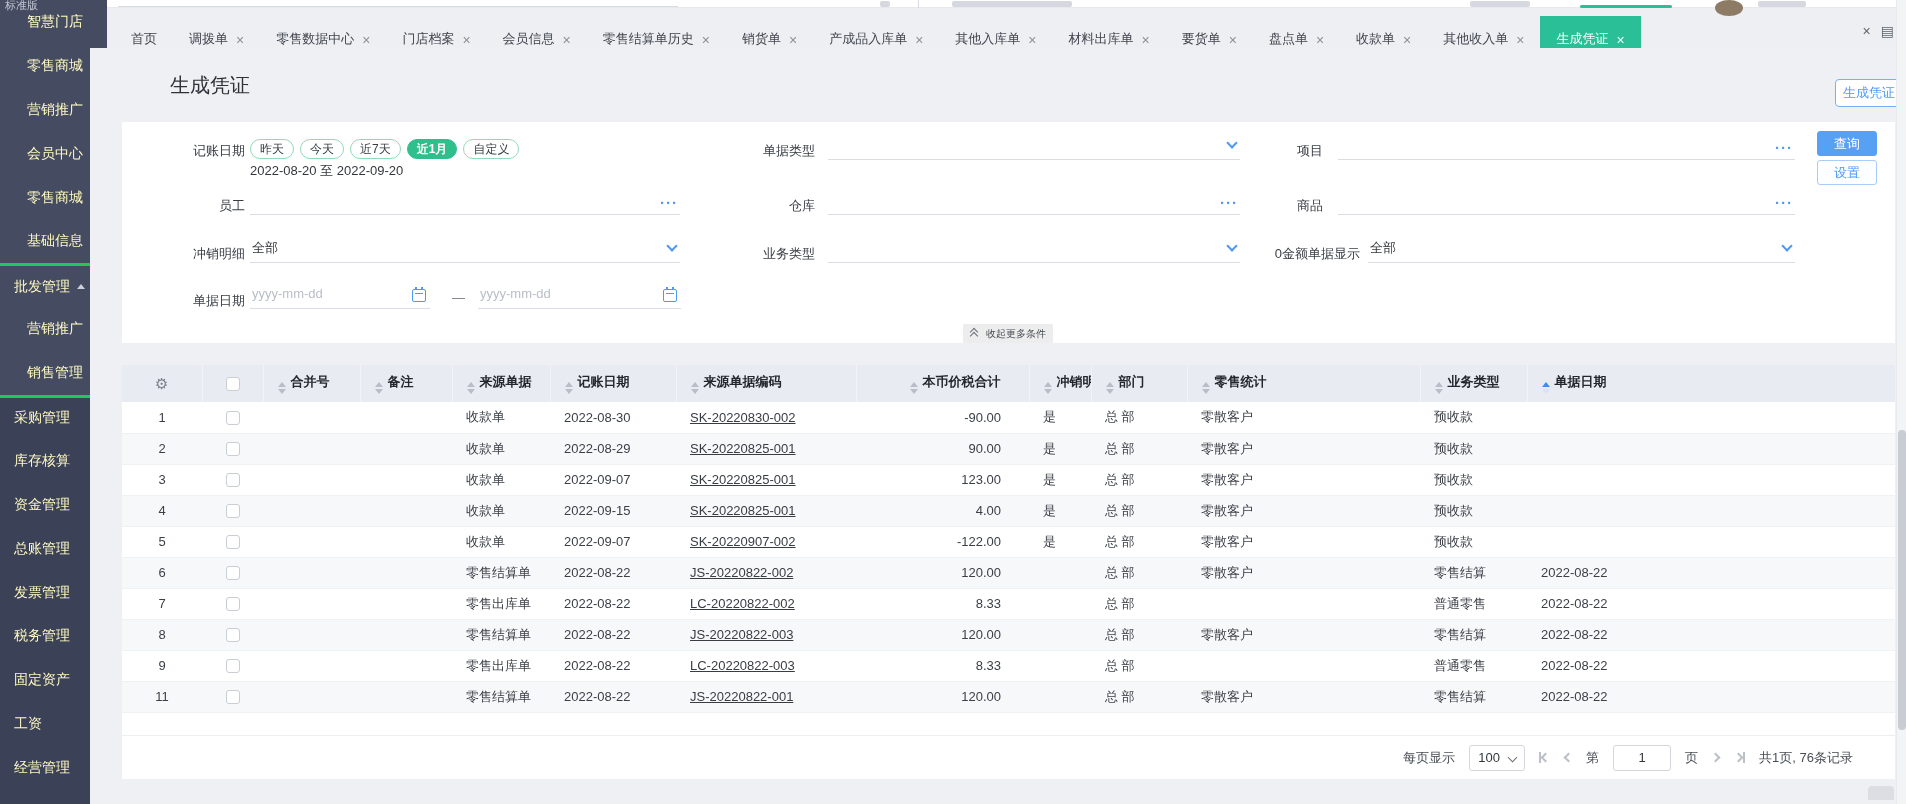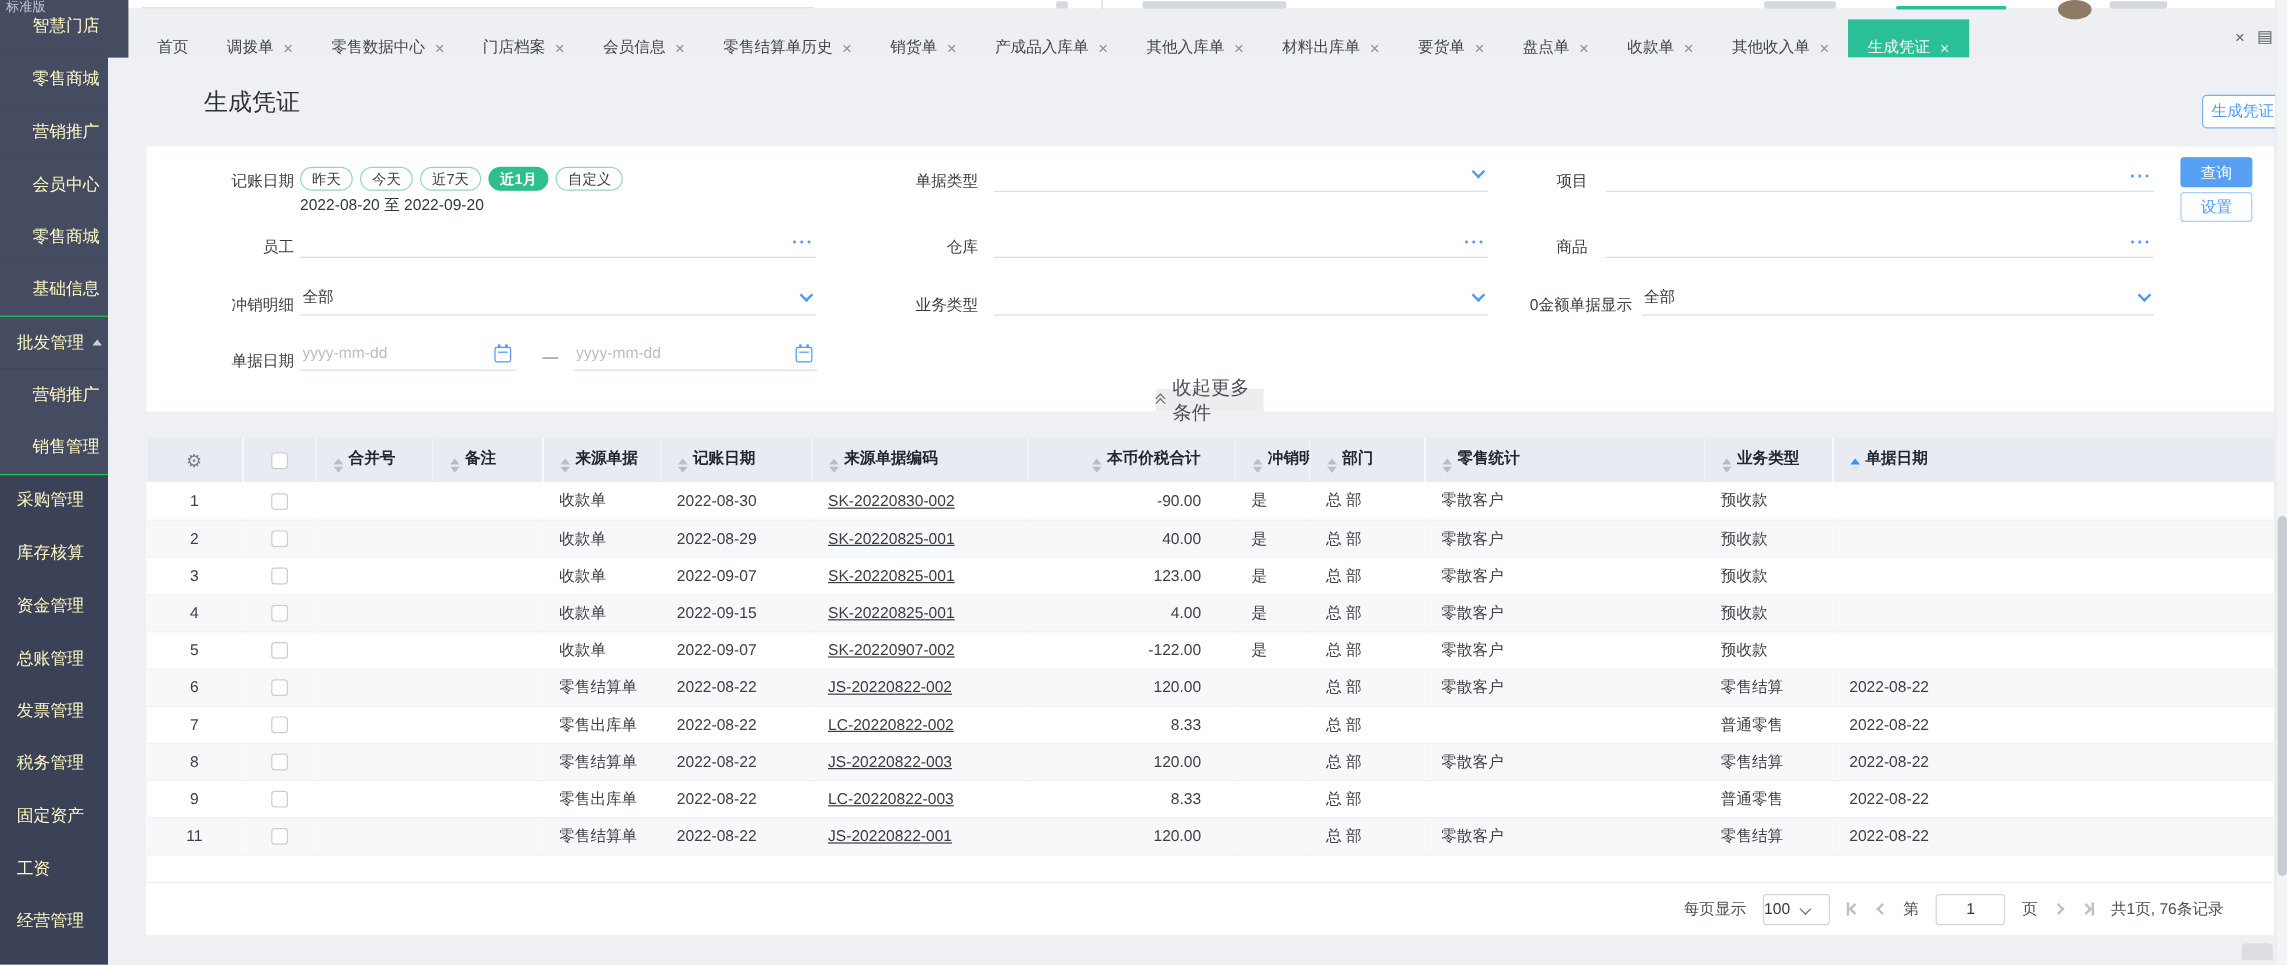--- a/index.html
+++ b/index.html
@@ -6,21 +6,21 @@
   html,body { width:1906px; height:804px; overflow:hidden; }
   body { position:relative; background:#eef0f4; font-family:"Liberation Sans","DejaVu Sans",sans-serif; color:#33373d; }
 
   
   .sidebar { position:absolute; left:0; top:0; width:90px; height:804px; background:#3b4156; z-index:5; overflow:hidden; }
   .edition { position:absolute; top:-2px; left:5px; font-size:11px; color:#c2c6d2; z-index:2; }
   .side-nav { position:absolute; top:0; left:0; right:0; }
   .side-item { height:43.9px; display:flex; align-items:center; padding-left:14px; color:#fef9c3; font-size:14px; cursor:pointer; white-space:nowrap; }
   .side-item.sub { padding-left:27px; }
   .side-item.lit { background:#454b61; }
-  .side-item.div { border-top:1px solid #22c55e; }
+  .side-item.div { border-top:3px solid #22c55e; }
   .side-arrow { margin-left:7px; width:0; height:0; border-left:4px solid transparent; border-right:4px solid transparent; border-bottom:5px solid #ccd0db; }
 
   
   .topstrip { position:absolute; left:90px; top:0; width:1816px; height:8px; background:#fff; border-bottom:1px solid #e7e9ee; z-index:4; }
   .frag { position:absolute; background:#b3b8c2; opacity:.55; border-radius:2px; }
   .frag.line { height:1px; opacity:1; background:#d8dbe2; border-radius:0; }
   .frag.teal { background:#2abf96; opacity:1; }
   .frag.avatar { background:#8d7b66; border-radius:50%; opacity:1; }
 
   .notch { position:absolute; left:90px; top:0; width:17px; height:48px; background:#454b61; z-index:6; }
@@ -59,21 +59,21 @@
   .btn { position:absolute; width:60px; height:25px; border-radius:3px; font-size:13px; display:flex; align-items:center; justify-content:center; cursor:pointer; }
   .btn.primary { background:#57a0f4; color:#fff; border:1px solid #57a0f4; }
   .btn.plain { background:#fdfeff; color:#4f99f4; border:1px solid #a9cdf8; }
   .f-date { position:absolute; }
   .f-date input { width:100%; border:none; border-bottom:1px solid #dadde4; background:transparent; font-size:13px; color:#33373d; padding:6px 24px 7px 2px; outline:none; font-family:inherit; }
   .f-date input::placeholder { color:#b9bec7; }
   .cal { position:absolute; right:4px; bottom:7px; width:14px; height:13px; border:1px solid #4f99f4; border-radius:2px; }
   .cal::before { content:""; position:absolute; left:2px; right:2px; top:3px; height:1px; background:#4f99f4; }
   .cal::after { content:""; position:absolute; left:2px; top:-3px; width:2px; height:3px; background:#4f99f4; box-shadow:6px 0 0 #4f99f4; }
   .f-dash { position:absolute; color:#747a84; font-size:13px; }
-  .collapse-btn { position:absolute; left:841px; top:202px; width:90px; height:19px; background:#ededee; display:flex; align-items:center; justify-content:center; gap:7px; font-size:16px; color:#4a4e55; cursor:pointer; }
+  .collapse-btn { position:absolute; left:841px; top:202px; width:90px; height:19px; background:#ededee; display:flex; align-items:center; justify-content:center; gap:7px; font-size:10px; color:#4a4e55; cursor:pointer; }
   .dbl-up { position:relative; width:9px; height:9px; color:#6b7078; }
   .dbl-up .chv { position:absolute; left:1px; width:6px; height:6px; border-width:1.5px; }
   .dbl-up .c1 { top:0; } .dbl-up .c2 { top:4px; }
 
   
   .table-card { position:absolute; left:32px; top:317px; width:1773px; height:414px; background:#fff; }
   .tbl-viewport { height:370px; overflow:hidden; }
   table { width:1773px; border-collapse:collapse; table-layout:fixed; }
   thead th { height:37px; background:#e9ebf2; font-size:13px; color:#24272e; text-align:left; padding:0 0 0 14px; border-right:1px solid #f2f3f7; white-space:nowrap; overflow:hidden; }
   thead th.ar { text-align:right; padding-right:28px; }
@@ -86,21 +86,21 @@
   .sorts { display:inline-flex; flex-direction:column; gap:2px; margin-right:5px; vertical-align:-1px; cursor:pointer; }
   .sorts i { width:0; height:0; border-left:4px solid transparent; border-right:4px solid transparent; }
   .sorts .up { border-bottom:5px solid #b9bdc7; }
   .sorts .dn { border-top:5px solid #b9bdc7; }
   th.sorted .sorts .up { border-bottom-color:#3f8cf5; }
   th.sorted .sorts .dn { border-top-color:#dfe2e8; }
   .code-link { color:#383c43; text-decoration:underline; cursor:pointer; }
 
   
   .pagination { position:absolute; left:0; right:0; bottom:0; height:44px; background:#fff; border-top:1px solid #eceef2; display:flex; align-items:center; justify-content:flex-end; gap:14px; padding-right:42px; font-size:13px; color:#4a4e55; }
-  .pgsize { width:56px; height:26px; border:1px solid #d3d6dd; border-radius:3px; display:flex; align-items:center; justify-content:flex-start; gap:9px; cursor:pointer; color:#33373d; }
+  .pgsize { width:56px; height:26px; border:1px solid #d3d6dd; border-radius:3px; display:flex; align-items:center; justify-content:center; gap:9px; cursor:pointer; color:#33373d; }
   .pgsize .chv { width:7px; height:7px; color:#6b7078; border-width:1.5px; }
   .pg-nav { display:flex; align-items:center; gap:16px; color:#bcc0c9; }
   .pg-nav .grp { display:flex; align-items:center; gap:1px; cursor:pointer; }
   .pg-nav .chv { width:7px; height:7px; border-width:2px; }
   .pg-bar { width:2px; height:11px; background:#bcc0c9; display:inline-block; }
   .pgnum { width:58px; height:26px; border:1px solid #d3d6dd; border-radius:3px; text-align:center; font-size:13px; color:#33373d; outline:none; font-family:inherit; }
 
   
   .win-scroll { position:absolute; right:0; top:0; width:10px; height:804px; background:#f3f4f6; border-left:1px solid #e8eaee; z-index:9; }
   .win-thumb { position:absolute; left:1px; width:8px; top:430px; height:300px; background:#c9ccd3; border-radius:4px; }
@@ -513,21 +513,21 @@
             </tr>
 
             <tr>
               <td class="c-seq">2</td>
               <td class="c-cb"><span class="cbx"></span></td>
               <td></td>
               <td></td>
               <td>收款单</td>
               <td>2022-08-29</td>
               <td><a class="code-link">SK-20220825-001</a></td>
-              <td class="c-amount">40.00</td>
+              <td class="c-amount">90.00</td>
               <td>是</td>
               <td>总 部</td>
               <td>零散客户</td>
               <td>预收款</td>
               <td></td>
             </tr>
 
             <tr>
               <td class="c-seq">3</td>
               <td class="c-cb"><span class="cbx"></span></td>

